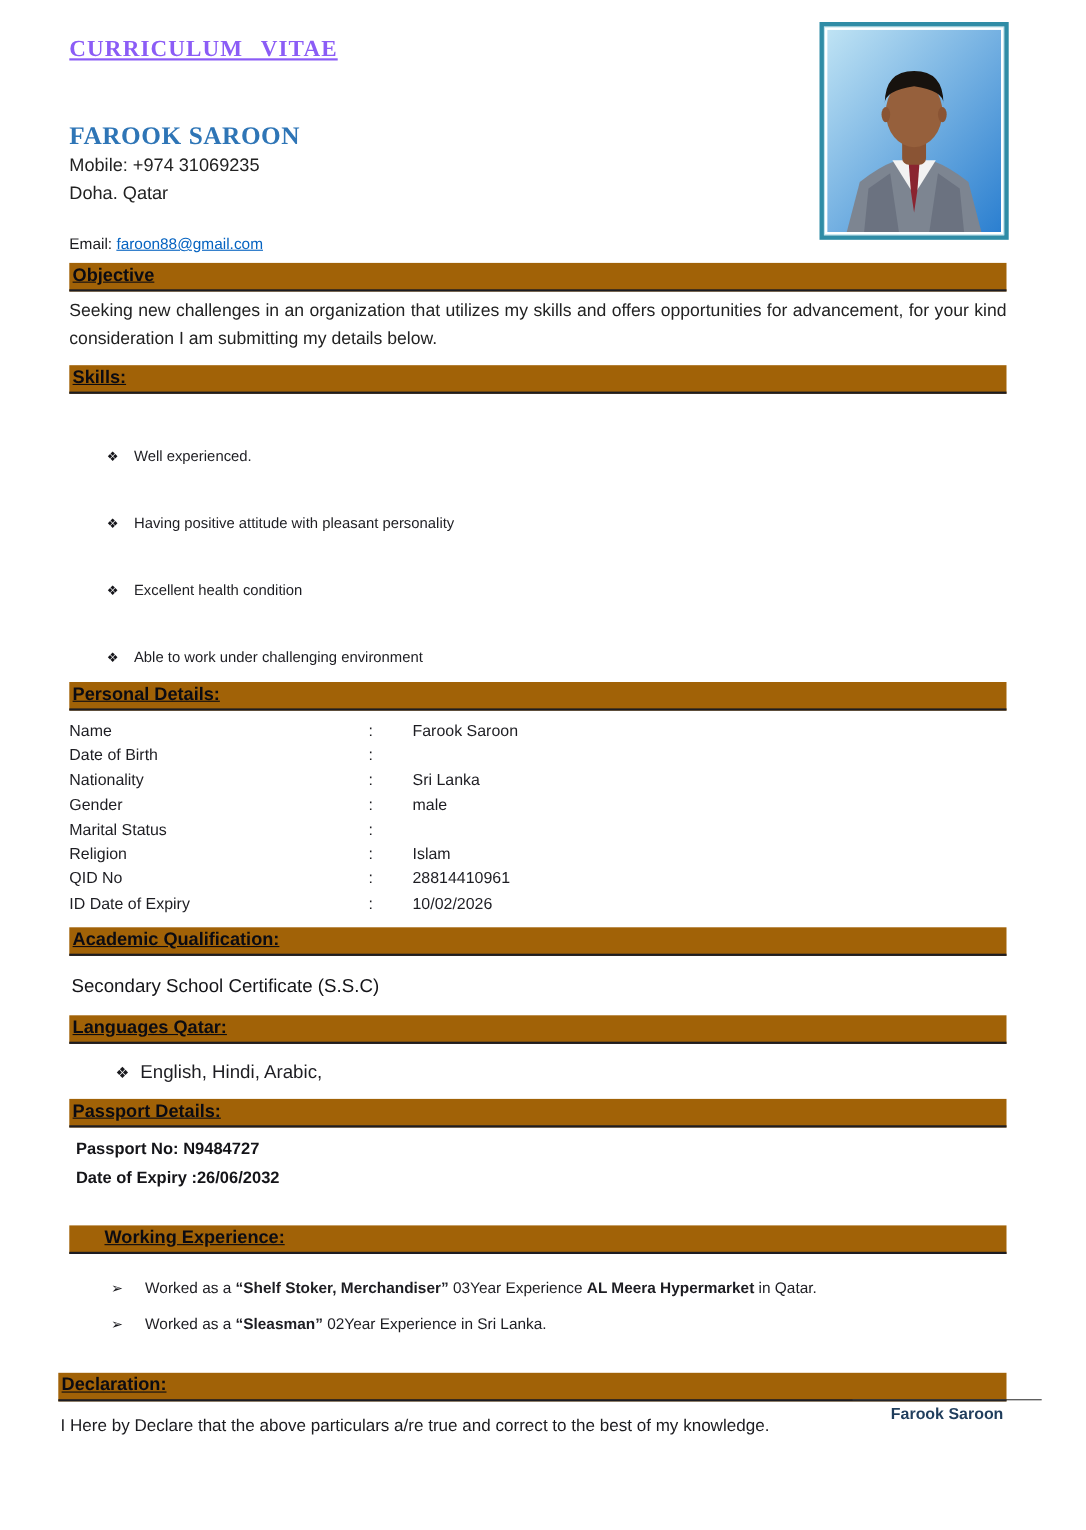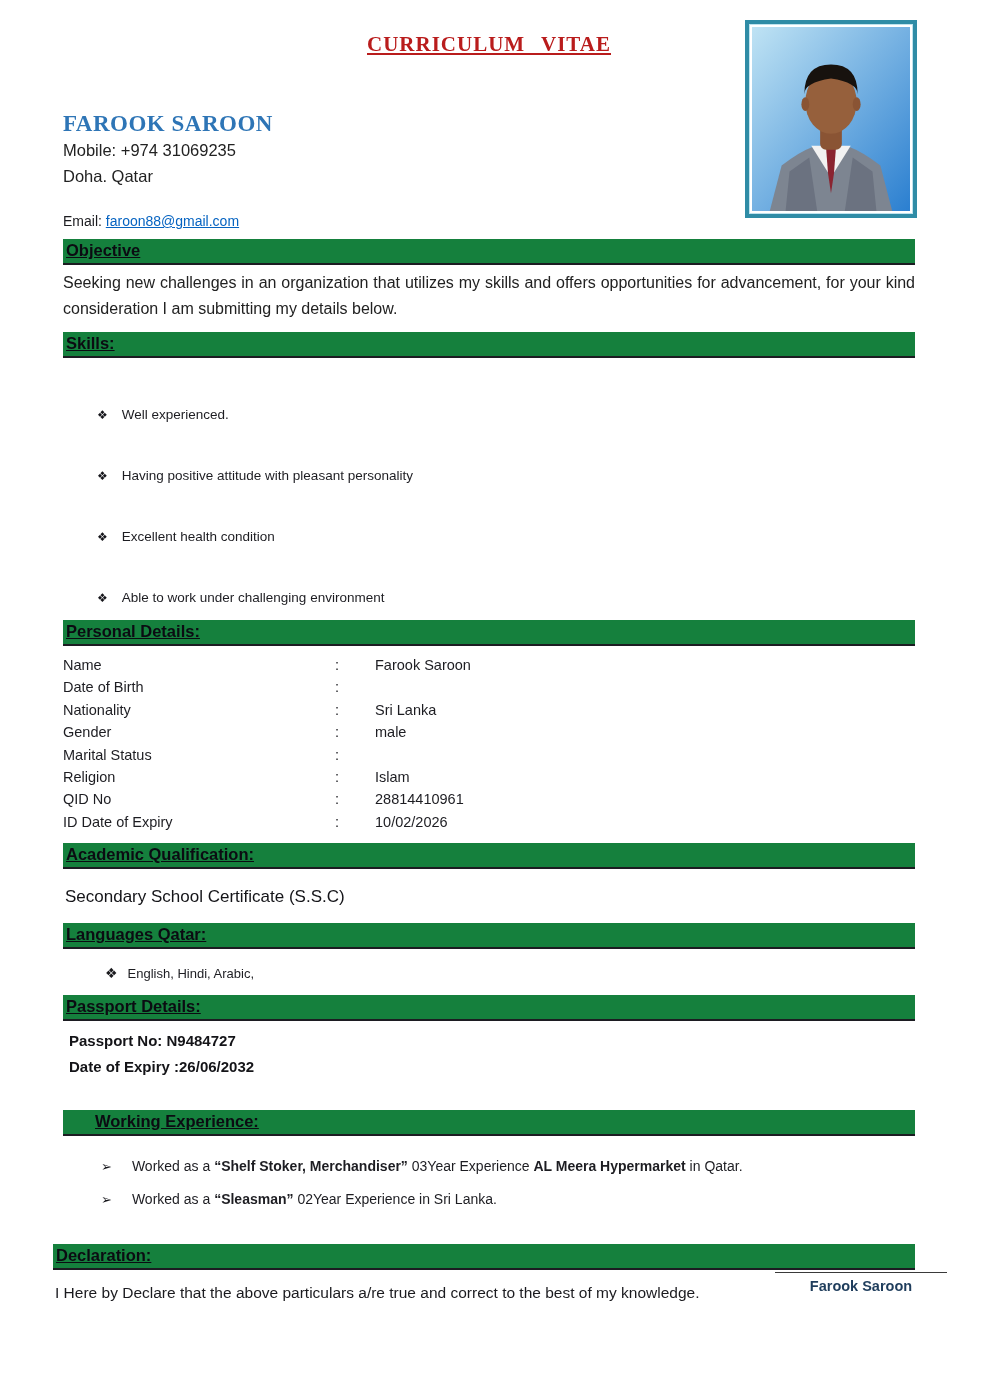--- a/index.html
+++ b/index.html
@@ -4,63 +4,63 @@
 <style>
   * { margin:0; padding:0; box-sizing:border-box; }
   html,body { background:#ffffff; }
   body { font-family:"Liberation Sans", sans-serif; color:#1b1b1f; }
   .page {
     position:relative; width:987px; height:1391px; margin:0 auto;
     background:#ffffff; overflow:hidden;
     padding:0 72px 0 63px;
   }
   .doc-title {
-    margin-top:32px; text-align:center;
+    margin-top:32px; 
     font-family:"Liberation Serif", serif; font-weight:bold;
-    font-size:21px; color:#b91c1c; text-decoration:underline;
+    font-size:21px; color:#8b5cf6; text-decoration:underline;
     word-spacing:10px; letter-spacing:1px;
   }
   .photo-frame {
     position:absolute; top:20px; right:70px;
     width:172px; height:198px;
     border:4px solid #2f8ca6; background:#ffffff; padding:3px;
     box-shadow:0 0 0 1px #bfe3ee inset;
   }
   .photo-frame svg { width:100%; height:100%; display:block; }
   .who { margin-top:54px; }
   .person-name {
     font-family:"Liberation Serif", serif; font-weight:bold;
     font-size:23px; color:#2e75b6; letter-spacing:0.5px;
   }
   .contact-line { font-size:16.5px; line-height:26px; color:#222; }
   .email-row { margin-top:24px; font-size:14px; }
   .email-row a { color:#0563c1; text-decoration:underline; cursor:pointer; }
   .bar {
-    background:#15803d; border-bottom:2.5px solid #1c1c22;
+    background:#a16207; border-bottom:2.5px solid #1c1c22;
     padding:2px 4px 3px 3px; margin-top:10px;
   }
   .bar .bar-label {
     font-weight:bold; font-size:16.5px; color:#0b0b12;
     text-decoration:underline;
   }
   .objective-text {
     font-size:16px; line-height:26px; text-align:justify;
     margin:5px 0 4px 0; color:#222;
   }
   .skills-list { margin:8px 0 10px 0; }
   .skill-item { display:flex; align-items:baseline; padding-left:34px; line-height:24px; }
   .skill-item .diamond { font-size:12px; margin-right:14px; color:#15151a; }
   .skill-item .skill-text { font-size:13.5px; color:#1d1d22;margin-top:37px; }
   .pd-rows { margin:8px 0 10px 0; }
   .pd-row { display:grid; grid-template-columns:272px 40px 1fr; font-size:14.5px; line-height:22.4px; color:#1d1d22; }
   .pd-row .pd-colon { text-align:left; }
   .academic-text { font-weight:normal; font-size:17px; margin:18px 0 16px 2px; color:#141418; }
   .lang-line { display:flex; align-items:baseline; padding-left:42px; margin:16px 0 14px 0; }
   .lang-line .diamond { font-size:14px; margin-right:10px; }
-  .lang-line .lang-text { font-size:13px; color:#1d1d22; }
+  .lang-line .lang-text { font-size:17px; color:#1d1d22; }
   .passport-block { margin:7px 0 20px 6px; }
   .passport-line { font-weight:bold; font-size:15px; line-height:26px; color:#141418; }
   .bar.spaced { margin-top:30px;padding-left:32px; }
   .exp-list { margin:14px 0 6px 0; }
   .exp-item { display:flex; align-items:baseline; padding-left:38px; line-height:32px; }
   .exp-item .arrow { font-size:13px; margin-right:20px; color:#15151a; }
   .exp-item .exp-text { font-size:14px; color:#1d1d22; }
   .exp-text b { font-weight:bold; }
   .bar.declaration { margin-top:28px; margin-left:-10px; width:calc(100% + 10px); }
   .declaration-text { font-size:15.5px; margin:14px 0 0 -8px; color:#1b1b1f; }

